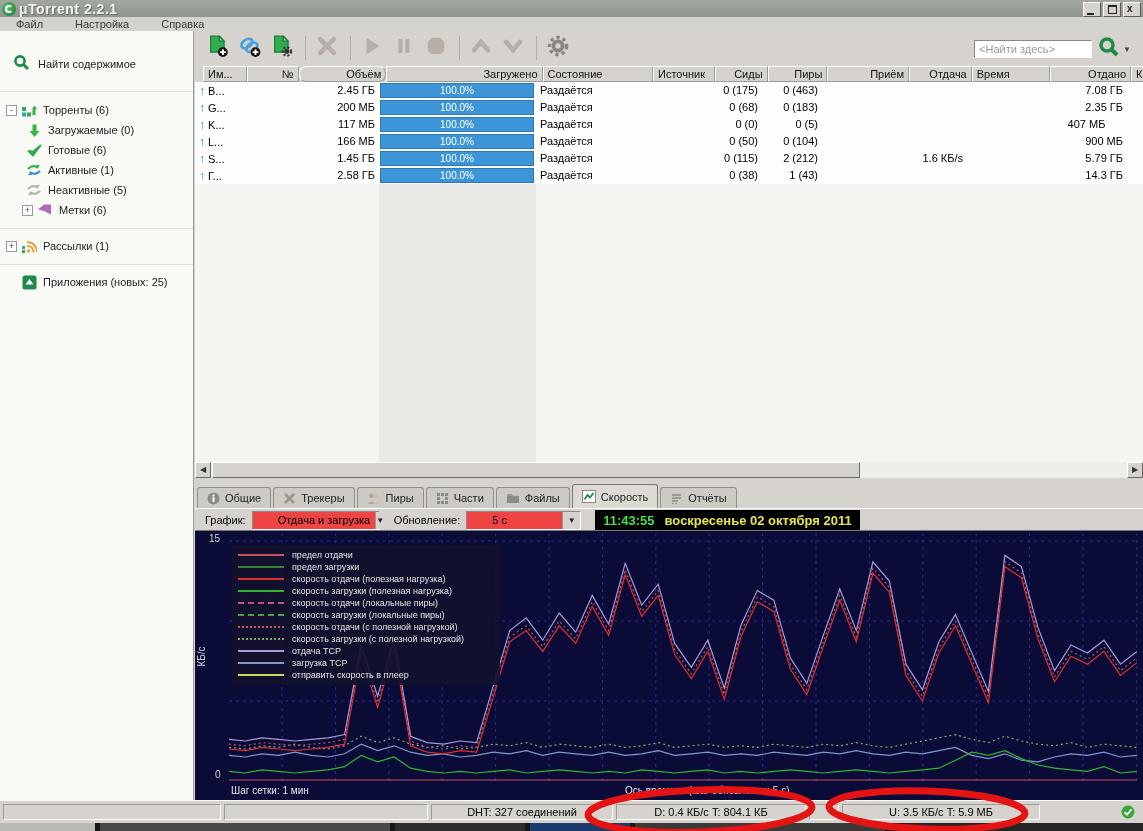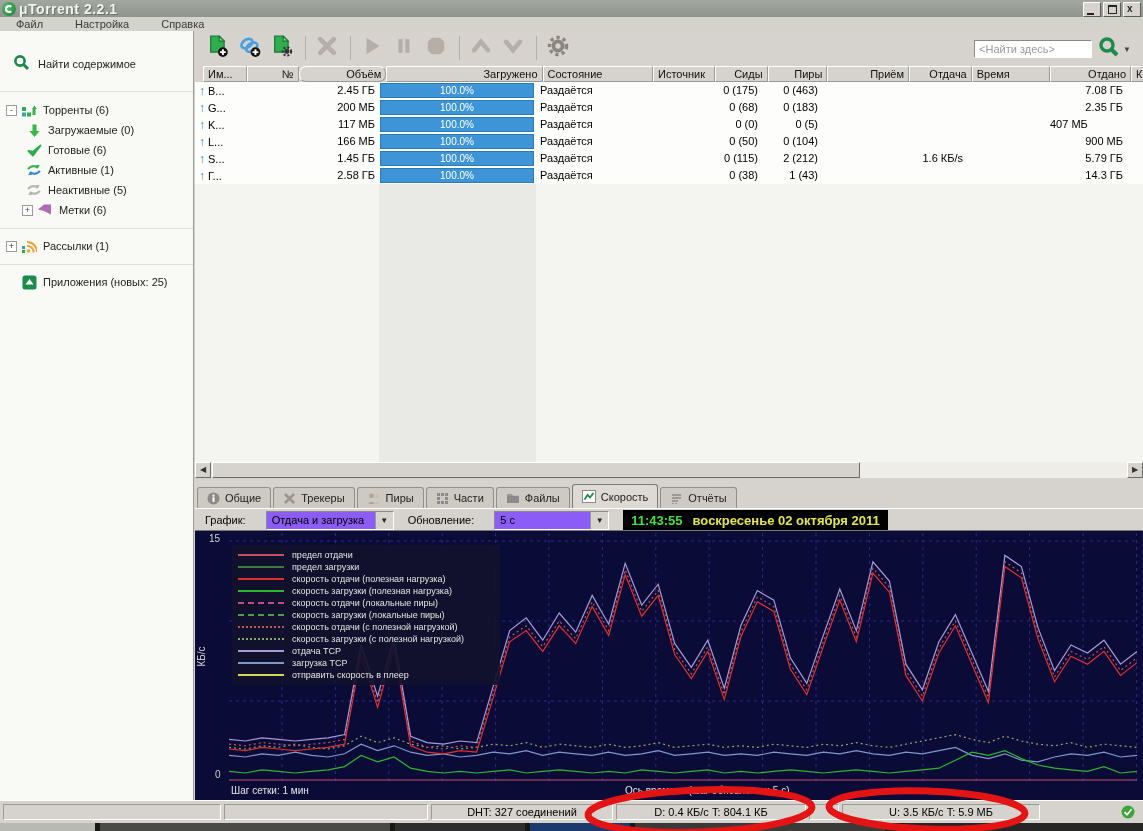--- a/index.html
+++ b/index.html
@@ -63,21 +63,21 @@
 
   
   .tabsrow{position:absolute;left:2px;top:455px;width:944px;height:23px;display:flex;align-items:flex-end;}
   .tab{height:20px;display:inline-flex;align-items:center;padding:0 9px;font-size:11px;color:#222;background:#cdcac3;border:1px solid #8f8f8b;border-bottom:none;border-radius:3px 3px 0 0;margin-right:2px;}
   .tab .tabic{margin-right:5px;display:inline-flex;}
   .tab.active{height:23px;background:#dcdad3;border-color:#7a7a76;font-weight:normal;}
 
   
   .controls{position:absolute;left:0;top:478px;width:948px;height:22px;background:#d6d3ce;border-top:1px solid #fff;display:flex;align-items:center;font-size:11px;color:#000;}
   .clabel{margin-left:10px;}
-  .combo{display:flex;align-items:center;height:19px;border:1px solid;border-color:#8a8a86 #fff #fff #8a8a86;background:#8b5cf6;box-sizing:border-box;margin-left:20px;}
+  .combo{display:flex;align-items:center;height:19px;border:1px solid;border-color:#8a8a86 #fff #fff #8a8a86;background:#ef4444;box-sizing:border-box;margin-left:6px;padding-left:20px;}
   .combo .cval{padding:0 5px;font-size:11px;white-space:nowrap;}
   .combo .cbtn{width:17px;height:17px;background:#d6d3ce;border-left:1px solid #9a9a96;display:flex;align-items:center;justify-content:center;font-size:8px;color:#222;}
   .clock{margin-left:14px;background:#000;height:20px;display:flex;align-items:center;padding:0 8px;font-weight:bold;font-size:13px;white-space:nowrap;}
   .clock .tme{color:#43e043;margin-right:10px;}
   .clock .dte{color:#e4e44e;}
 
   
   .graph{position:absolute;left:0;top:500px;width:948px;height:270px;background:#0b0b38;border-top:1px solid #777;box-sizing:border-box;overflow:hidden;}
   .g-ylab-top{position:absolute;left:14px;top:2px;font-size:10px;color:#d0d0d0;}
   .g-ylab-bot{position:absolute;left:20px;top:238px;font-size:10px;color:#d0d0d0;}
@@ -382,21 +382,21 @@
             <div class="dcell" style="width: 157px; text-align: right;">
               <div class="pbar" style="background: rgb(61, 149, 216);">100.0%</div>
             </div>
             <div class="dcell" style="width: 111px; text-align: left;">Раздаётся</div>
             <div class="dcell" style="width: 62px; text-align: left;"></div>
             <div class="dcell" style="width: 53px; text-align: right;">0 (0)</div>
             <div class="dcell" style="width: 60px; text-align: right;">0 (5)</div>
             <div class="dcell" style="width: 82px; text-align: right;"></div>
             <div class="dcell" style="width: 63px; text-align: right;"></div>
             <div class="dcell" style="width: 79px; text-align: left;"></div>
-            <div class="dcell" style="width: 81px; text-align: left;">407 МБ</div>
+            <div class="dcell" style="width: 81px; text-align: center;">407 МБ</div>
             <div class="dcell" style="width: 20px; text-align: left;"></div>
           </div>
           <div class="trow2">
             <div class="dcell" style="width: 44px; text-align: left;"><span class="up-arrow">↑</span><span>L...</span></div>
             <div class="dcell" style="width: 52px; text-align: right;"></div>
             <div class="dcell" style="width: 88px; text-align: right;">166 МБ</div>
             <div class="dcell" style="width: 157px; text-align: right;">
               <div class="pbar" style="background: rgb(61, 149, 216);">100.0%</div>
             </div>
             <div class="dcell" style="width: 111px; text-align: left;">Раздаётся</div>

